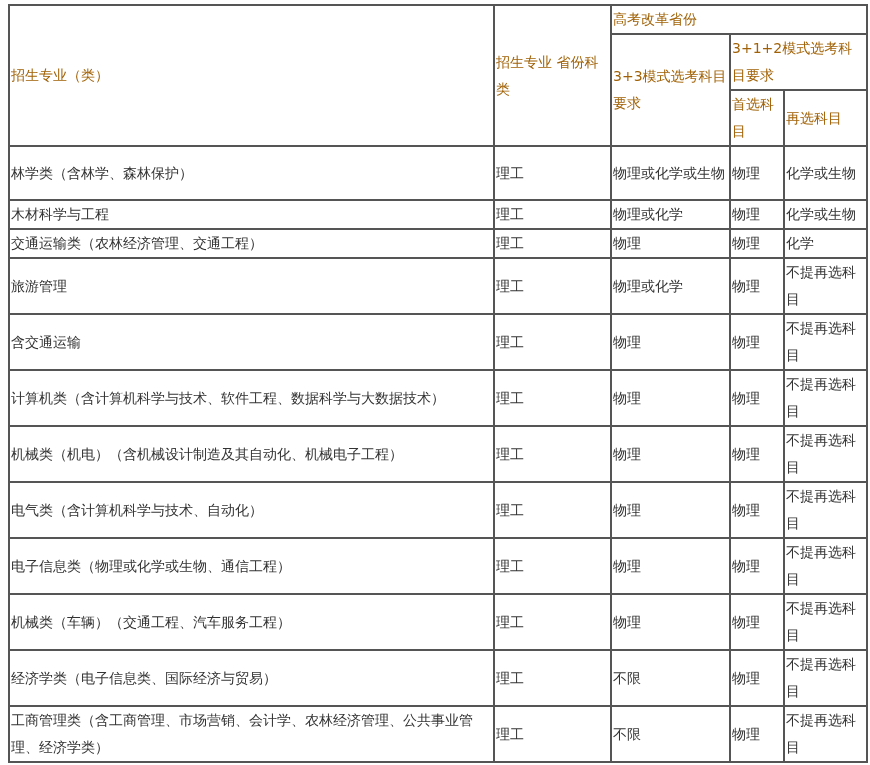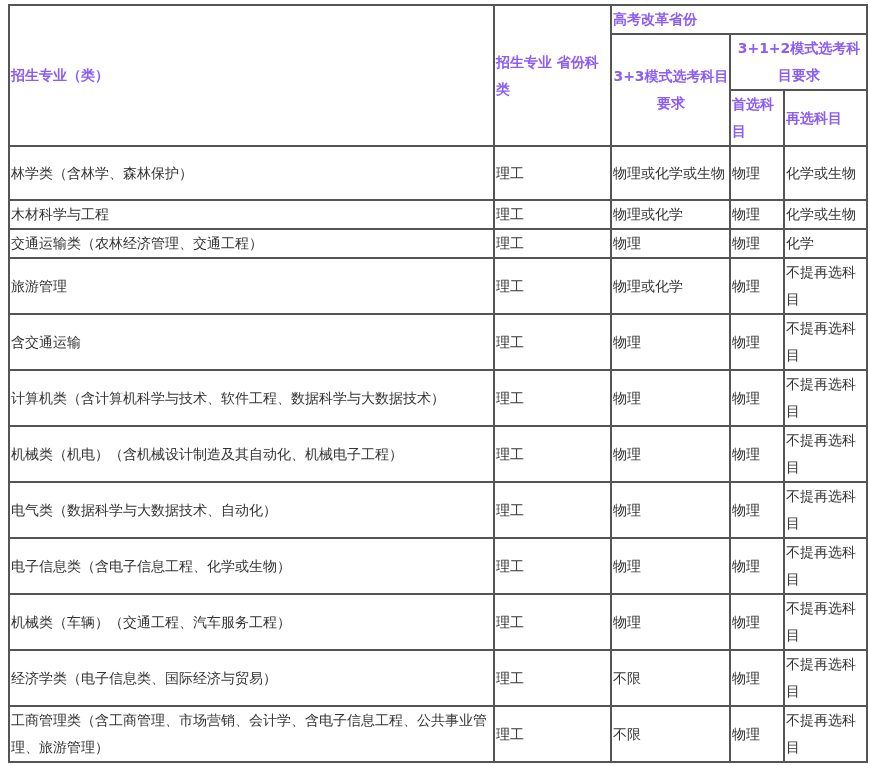--- a/index.html
+++ b/index.html
@@ -26,31 +26,31 @@
   table.major-table td {
     border: 2px solid #555555;
     padding: 0 0 0 1px;
     vertical-align: middle;
     line-height: 27px;
     font-size: 14px;
     word-break: break-all;
     overflow: hidden;
   }
   td.hdr {
-    font-weight: bold;
-    color: #8b5cf6;
+    font-weight: normal;
+    color: #a16207;
   }
   col.c-major { width: 485px; }
   col.c-nonreform { width: 117px; }
   col.c-33 { width: 119px; }
   col.c-first { width: 54px; }
   col.c-second { width: 83px; }
 
   tr.h1 td { height: 24px; }
-  tr.h2 td { height: 53px; text-align: center; }
+  tr.h2 td { height: 53px; }
   tr.h3 td { height: 52px; }
   tr.r-tall td { height: 52px; }
   tr.r-short td { height: 25px; }
 </style>
 </head>
 <body>
 
 <table class="major-table">
   <colgroup>
     <col class="c-major">
@@ -118,48 +118,48 @@
     <td>不提再选科目</td>
   </tr>
       <tr class="r-tall">
     <td>机械类（机电）（含机械设计制造及其自动化、机械电子工程）</td>
     <td>理工</td>
     <td>物理</td>
     <td>物理</td>
     <td>不提再选科目</td>
   </tr>
       <tr class="r-tall">
-    <td>电气类（数据科学与大数据技术、自动化）</td>
+    <td>电气类（含计算机科学与技术、自动化）</td>
     <td>理工</td>
     <td>物理</td>
     <td>物理</td>
     <td>不提再选科目</td>
   </tr>
       <tr class="r-tall">
-    <td>电子信息类（含电子信息工程、化学或生物）</td>
+    <td>电子信息类（物理或化学或生物、通信工程）</td>
     <td>理工</td>
     <td>物理</td>
     <td>物理</td>
     <td>不提再选科目</td>
   </tr>
       <tr class="r-tall">
     <td>机械类（车辆）（交通工程、汽车服务工程）</td>
     <td>理工</td>
     <td>物理</td>
     <td>物理</td>
     <td>不提再选科目</td>
   </tr>
       <tr class="r-tall">
     <td>经济学类（电子信息类、国际经济与贸易）</td>
     <td>理工</td>
     <td>不限</td>
     <td>物理</td>
     <td>不提再选科目</td>
   </tr>
       <tr class="r-tall">
-    <td>工商管理类（含工商管理、市场营销、会计学、含电子信息工程、公共事业管理、旅游管理）</td>
+    <td>工商管理类（含工商管理、市场营销、会计学、农林经济管理、公共事业管理、经济学类）</td>
     <td>理工</td>
     <td>不限</td>
     <td>物理</td>
     <td>不提再选科目</td>
   </tr>
     </tbody>
 </table>
 
 </body></html>

